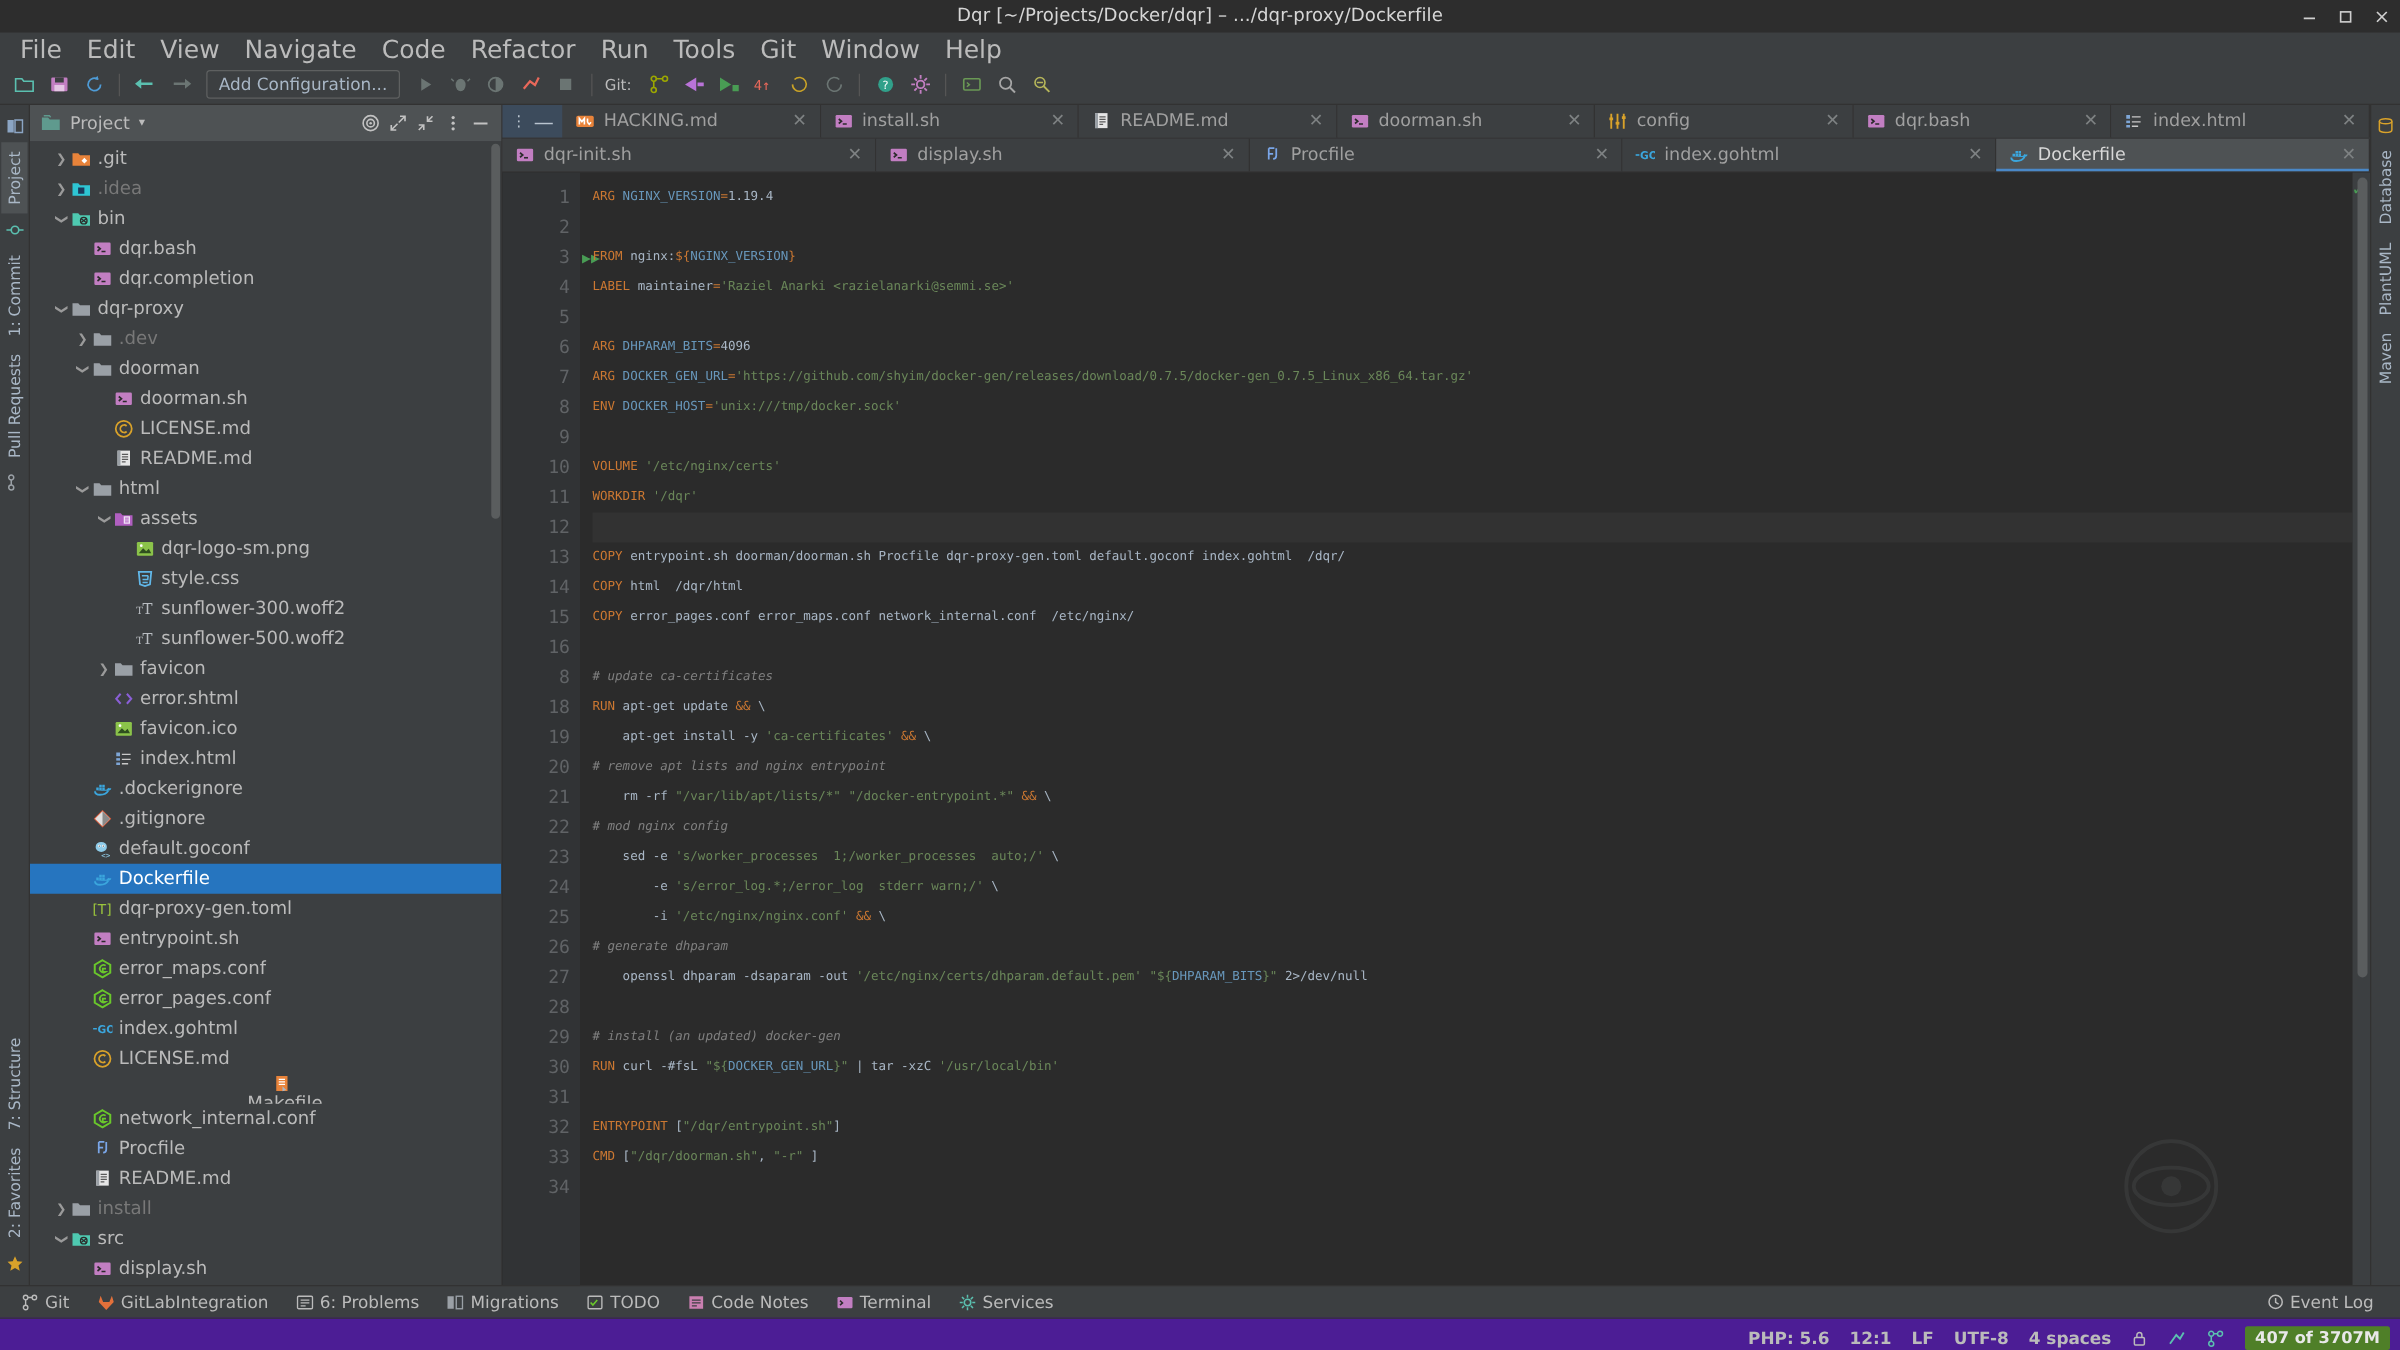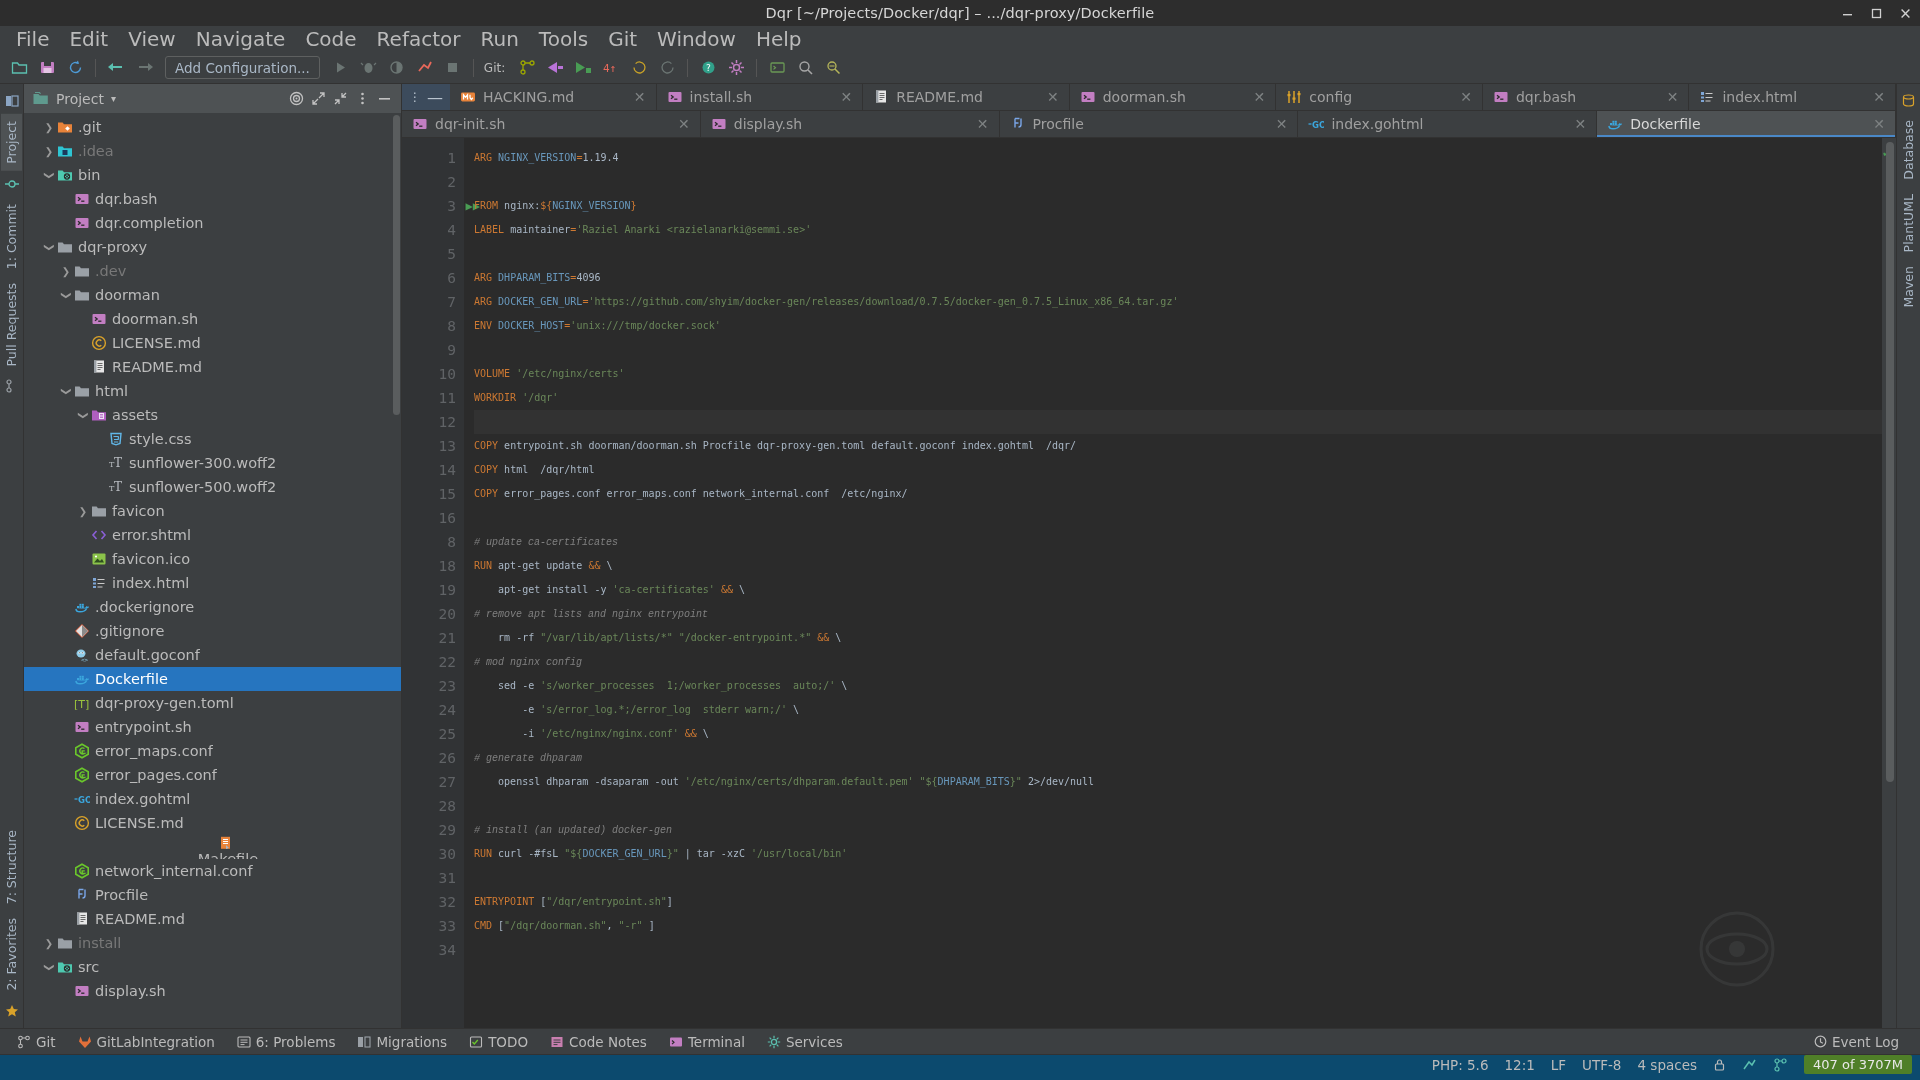--- a/index.html
+++ b/index.html
@@ -207,21 +207,21 @@
     color: #a9b7c6;
     overflow: hidden;
     position: relative;
     white-space: pre;
   }
   .cl { height: 24px; line-height: 24px; }
   .cl.current { background: #323232; }
   .kw { color: #cc7832; }
   .var { color: #6897bb; }
   .str { color: #6a8759; }
-  .cmt { color: #808080; font-style: italic; font-family: Liberation Mono, monospace; }
+  .cmt { color: #808080; font-style: italic; }
   .num { color: #a9b7c6; }
   .op  { color: #cc7832; }
   .plain { color: #a9b7c6; }
 
   .right-strip {
     width: 14px; min-width: 14px; background: #3c3f41;
     position: relative;
   }
   .check-mark { position: absolute; top: 6px; right: 3px; color: #499c54; font-size: 14px; }
   .vscroll {
@@ -238,25 +238,26 @@
     height: 26px; min-height: 26px;
     background: #3c3f41;
     display: flex; align-items: center;
     border-top: 1px solid #323232;
     font-size: 13.5px; color: #bbbbbb;
     padding-left: 6px;
   }
   .tw-item { display: flex; align-items: center; gap: 5px; padding: 2px 11px; cursor: pointer; white-space: nowrap;}
   .statusbar {
     height: 26px; min-height: 26px;
-    background: #0c4a6e;
-    display: flex; align-items: flex-start;
+    background: #4c1d95;
+    display: flex; align-items: flex-end;
     border-top: 1px solid #323232;
     font-size: 13.5px; color: #bbbbbb;
     padding: 0 8px;
+    font-weight: bold;
   }
   .sb-right { margin-left: auto; display: flex; align-items: center; gap: 16px; }
   .sb-item { cursor: pointer; white-space: nowrap; }
   .mem-indicator {
     background: #4f7f28; color: #e8e8e8;
     padding: 2px 8px; font-size: 13px; border-radius: 2px;
     min-width: 108px; text-align: center;
   }
 
   svg { display: block; }
@@ -636,20 +637,31 @@
           <div class="tree-row" style="padding-left: 52px;">
             <span class="twisty" style="transform: rotate(90deg);">❯</span>
             <span class="ficon">
               <svg width="16" height="16" viewBox="0 0 16 16">
                 <path d="M1 3.5h4.6L7 5.2h8v8.3H1z" fill="#b05fc0"></path>
                 <rect x="8" y="6" width="5" height="6" fill="#efe2f5"></rect>
                 <path d="M9 7.5h3M9 9h3M9 10.5h3" stroke="#b05fc0" stroke-width=".8"></path>
               </svg>
             </span>
             <span class="tree-label">assets</span>
+          </div>
+          <div class="tree-row" style="padding-left: 69px;">
+            <span class="twisty"></span>
+            <span class="ficon">
+              <svg width="16" height="16" viewBox="0 0 16 16">
+                <rect x="1.5" y="2.5" width="13" height="11" rx="1" fill="#8bc34a"></rect>
+                <path d="M3 11.5 L6.5 7.5 L9 10 L11 8 L13 11.5z" fill="#2f4f1f"></path>
+                <circle cx="5" cy="5.5" r="1.1" fill="#fff"></circle>
+              </svg>
+            </span>
+            <span class="tree-label">dqr-logo-sm.png</span>
           </div>
           <div class="tree-row" style="padding-left: 69px;">
             <span class="twisty"></span>
             <span class="ficon">
               <svg width="16" height="16" viewBox="0 0 16 16">
                 <path d="M3 2.5h10l-1 10-4 1.3-4-1.3z" fill="none" stroke="#61b7e8" stroke-width="1.4"></path>
                 <path d="M5.5 5.5h5M10.5 5.5l-.3 3H6M6 11h4.2" stroke="#61b7e8" stroke-width="1.2" fill="none"></path>
               </svg>
             </span>
             <span class="tree-label">style.css</span>

